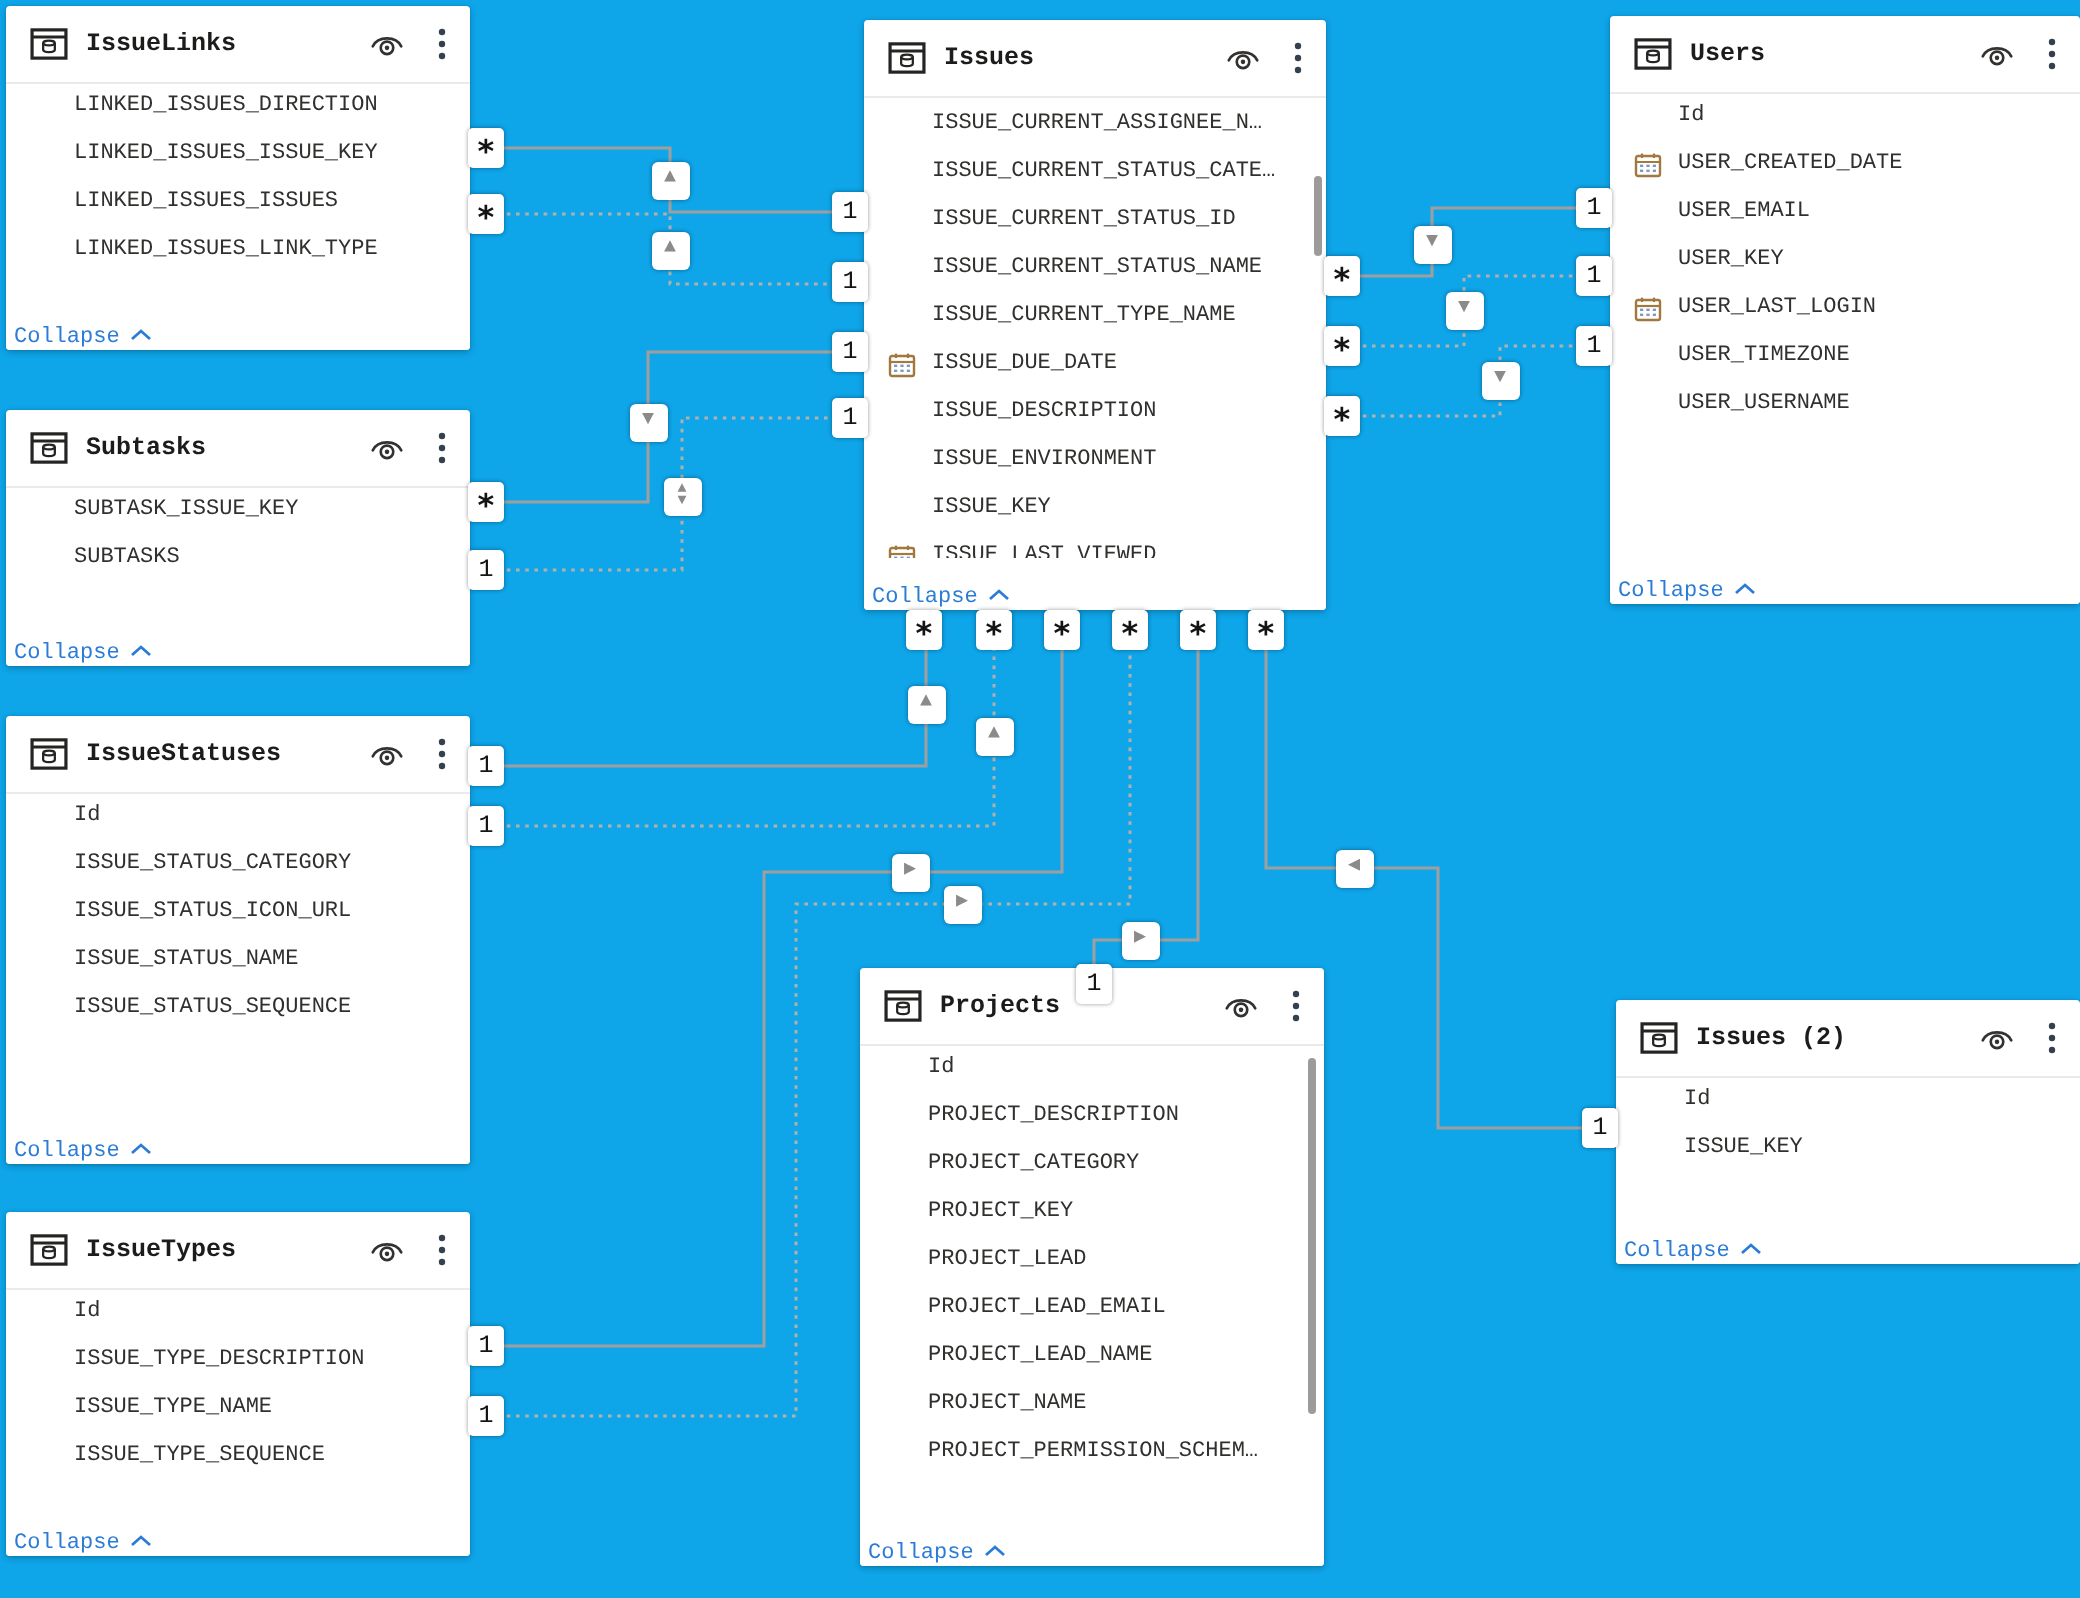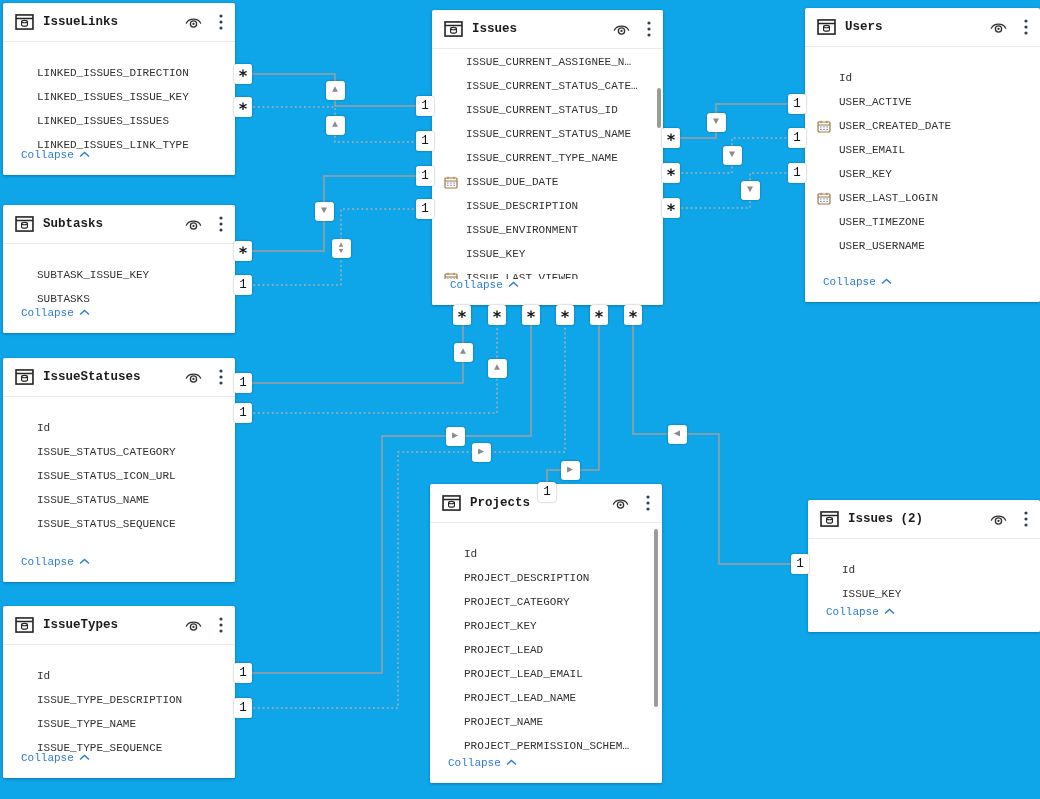--- a/index.html
+++ b/index.html
@@ -10,28 +10,28 @@
   .wire.dashed{stroke:#b2b0ae;stroke-dasharray:1.8 2.8;}
   .card{position:absolute;background:#fff;border-radius:2px;z-index:1;overflow:hidden;
         box-shadow:0 1px 3px rgba(0,0,0,.25),0 0 1px rgba(0,0,0,.12);}
   .hdr{height:38px;display:flex;align-items:center;padding:0 10px 0 12px;
        border-bottom:1px solid #ebeae8;}
   .hicon{flex:0 0 auto;display:flex;margin-right:9px;}
   .title{flex:1 1 auto;font-size:12.5px;font-weight:700;color:#1d1c1b;white-space:nowrap;
          overflow:hidden;text-overflow:ellipsis;}
   .eye{flex:0 0 auto;display:flex;margin:0 14px 0 6px;cursor:pointer;}
   .kebab{flex:0 0 auto;display:flex;cursor:pointer;padding:2px;}
-  .fields{position:absolute;left:0;right:0;top:38px;bottom:26px;padding-top:20px;overflow:hidden;}
+  .fields{position:absolute;left:0;right:0;top:38px;bottom:26px;padding-top:0;overflow:hidden;}
   .fields.tight{padding-top:2px;}
   .frow{height:24px;display:flex;align-items:center;cursor:pointer;}
   .ficon{flex:0 0 22px;padding-left:12px;display:flex;align-items:center;}
   .flabel{font-size:11px;color:#31302e;white-space:nowrap;overflow:hidden;text-overflow:ellipsis;
           padding-right:10px;}
   .footer{position:absolute;left:0;right:0;bottom:0;height:26px;background:#fff;
-          display:flex;align-items:flex-start;padding-left:18px;}
+          display:flex;align-items:flex-end;padding-left:4px;}
   .collapse{color:#2b7cd6;font-size:11px;display:inline-flex;align-items:center;gap:5px;cursor:pointer;}
   .scrollthumb{position:absolute;width:4px;border-radius:2px;background:#9d9b99;z-index:2;}
   #overlay{position:absolute;left:0;top:0;width:100%;height:100%;z-index:2;pointer-events:none;}
   .badge{position:absolute;min-width:12px;height:20px;padding:0 3px;background:#fff;border-radius:2.5px;
          box-shadow:0 0 2px rgba(0,0,0,.4);font-size:12.5px;line-height:20px;text-align:center;
          color:#141414;font-weight:400;}
   .badge.star{font-size:16px;font-weight:700;}
   .arrowbtn{position:absolute;width:19px;height:19px;background:#fff;border-radius:3px;
             box-shadow:0 0 2px rgba(0,0,0,.4);display:flex;align-items:center;justify-content:center;
             color:#8d8b89;font-size:10px;line-height:10px;}
@@ -413,24 +413,20 @@
             <circle cx="2" cy="2" r="1.6" fill="#33414f"></circle>
             <circle cx="2" cy="8" r="1.6" fill="#33414f"></circle>
             <circle cx="2" cy="14" r="1.6" fill="#33414f"></circle>
           </svg>
         </span>
     </div>
     <div class="fields">
         <div class="frow">
           <span class="ficon"></span>
           <span class="flabel">Id</span>
-        </div>
-        <div class="frow">
-          <span class="ficon"></span>
-          <span class="flabel">USER_ACTIVE</span>
         </div>
         <div class="frow">
           <span class="ficon">
             <svg width="14" height="13" viewBox="0 0 14 13">
               <rect x="1" y="2" width="12" height="10" rx="1" fill="#fff" stroke="#a1793f" stroke-width="1.2"></rect>
               <line x1="1" y1="5" x2="13" y2="5" stroke="#a1793f" stroke-width="1.1"></line>
               <line x1="4" y1="0.8" x2="4" y2="3" stroke="#a1793f" stroke-width="1.1"></line>
               <line x1="10" y1="0.8" x2="10" y2="3" stroke="#a1793f" stroke-width="1.1"></line>
               <g fill="#7d9bc0">
                 <rect x="3" y="6.3" width="1.6" height="1.2"></rect>

